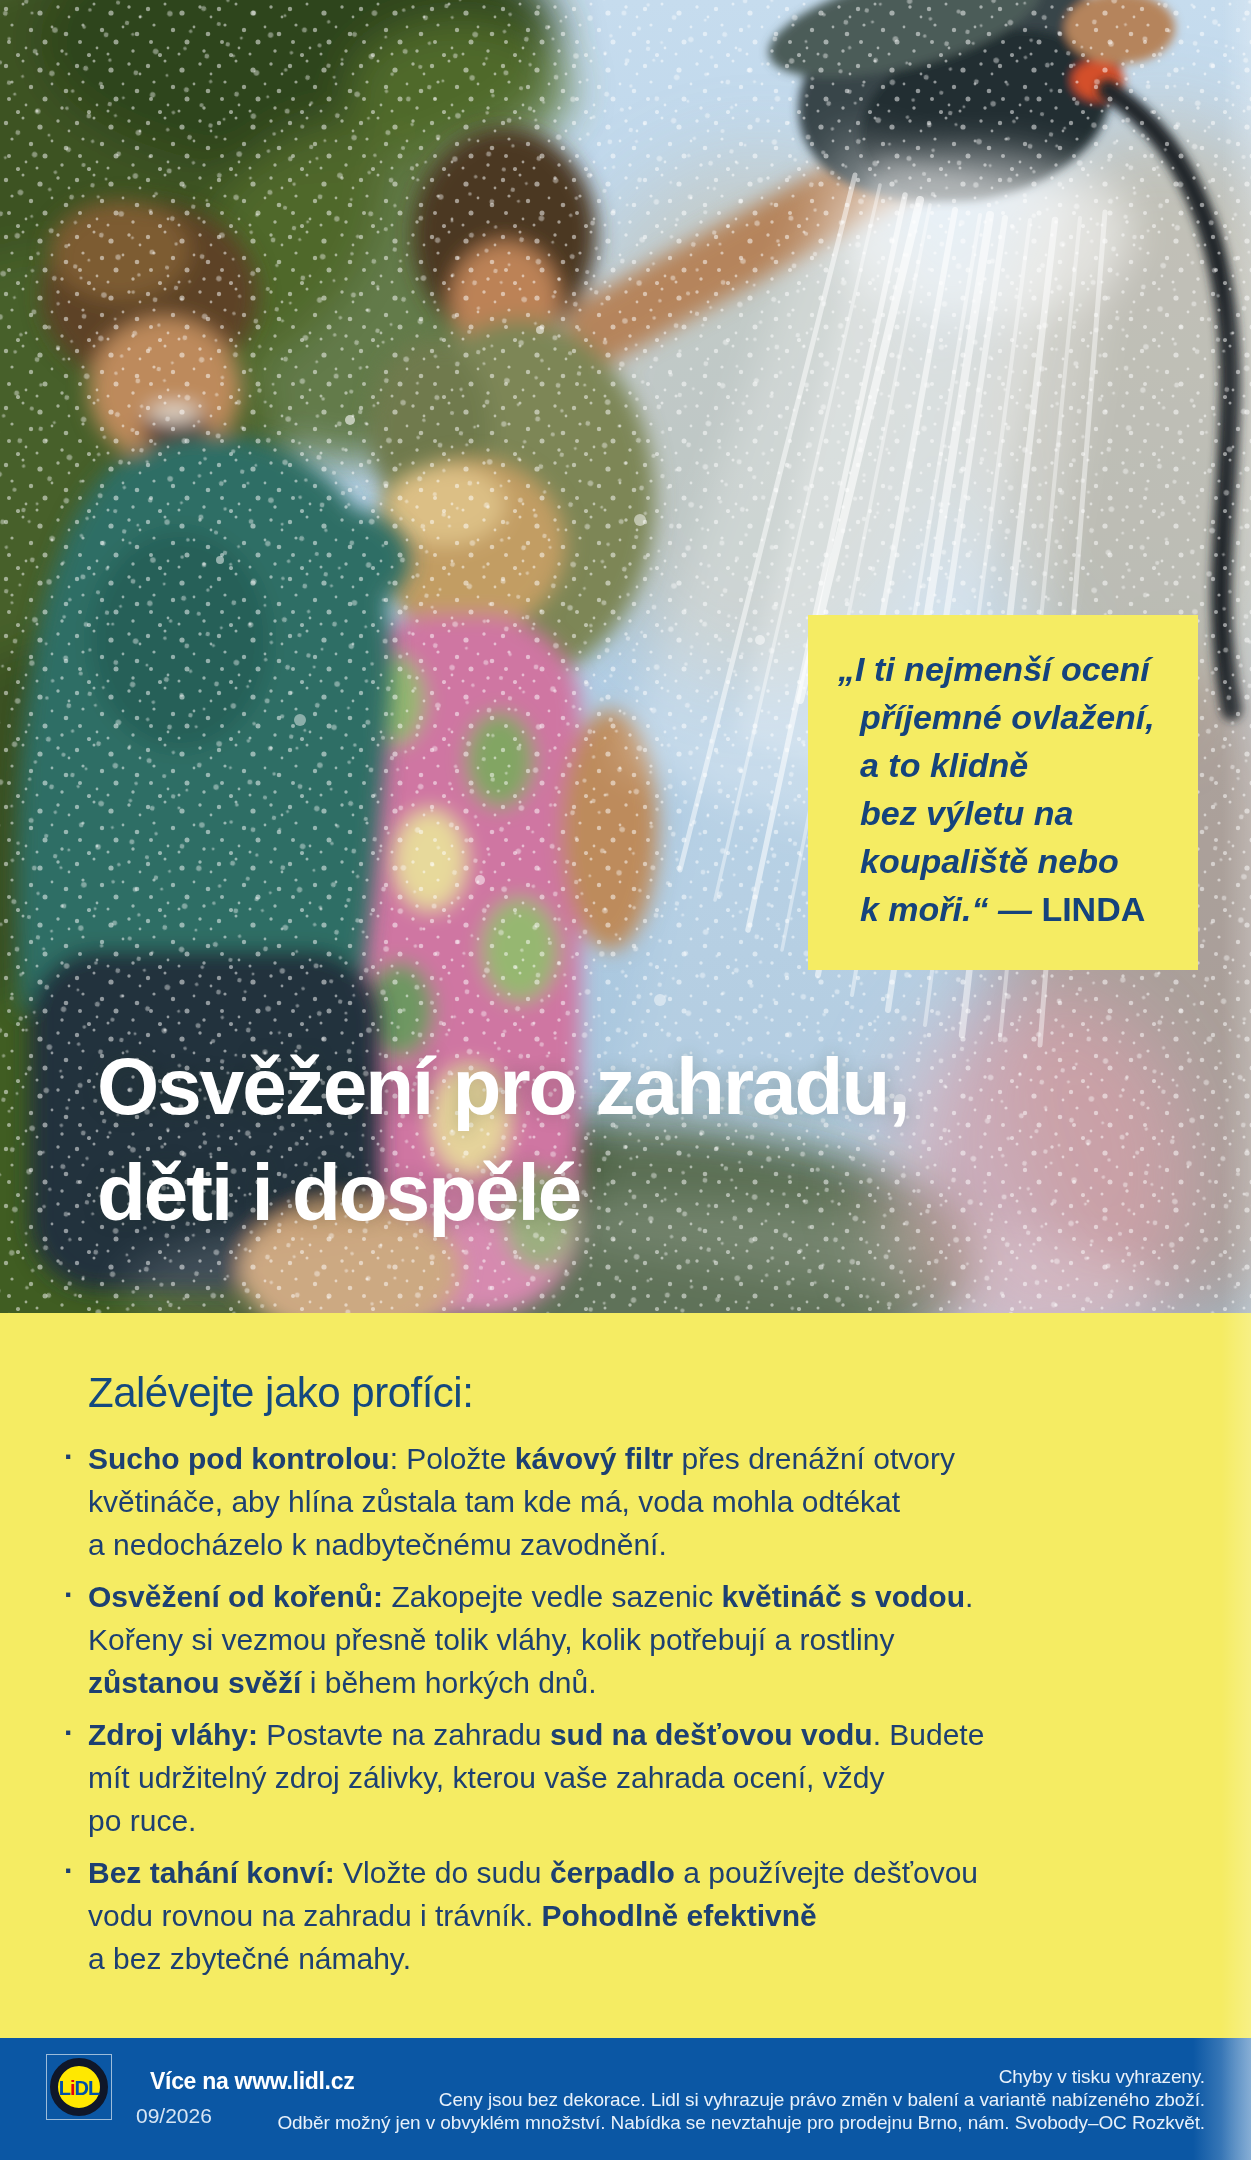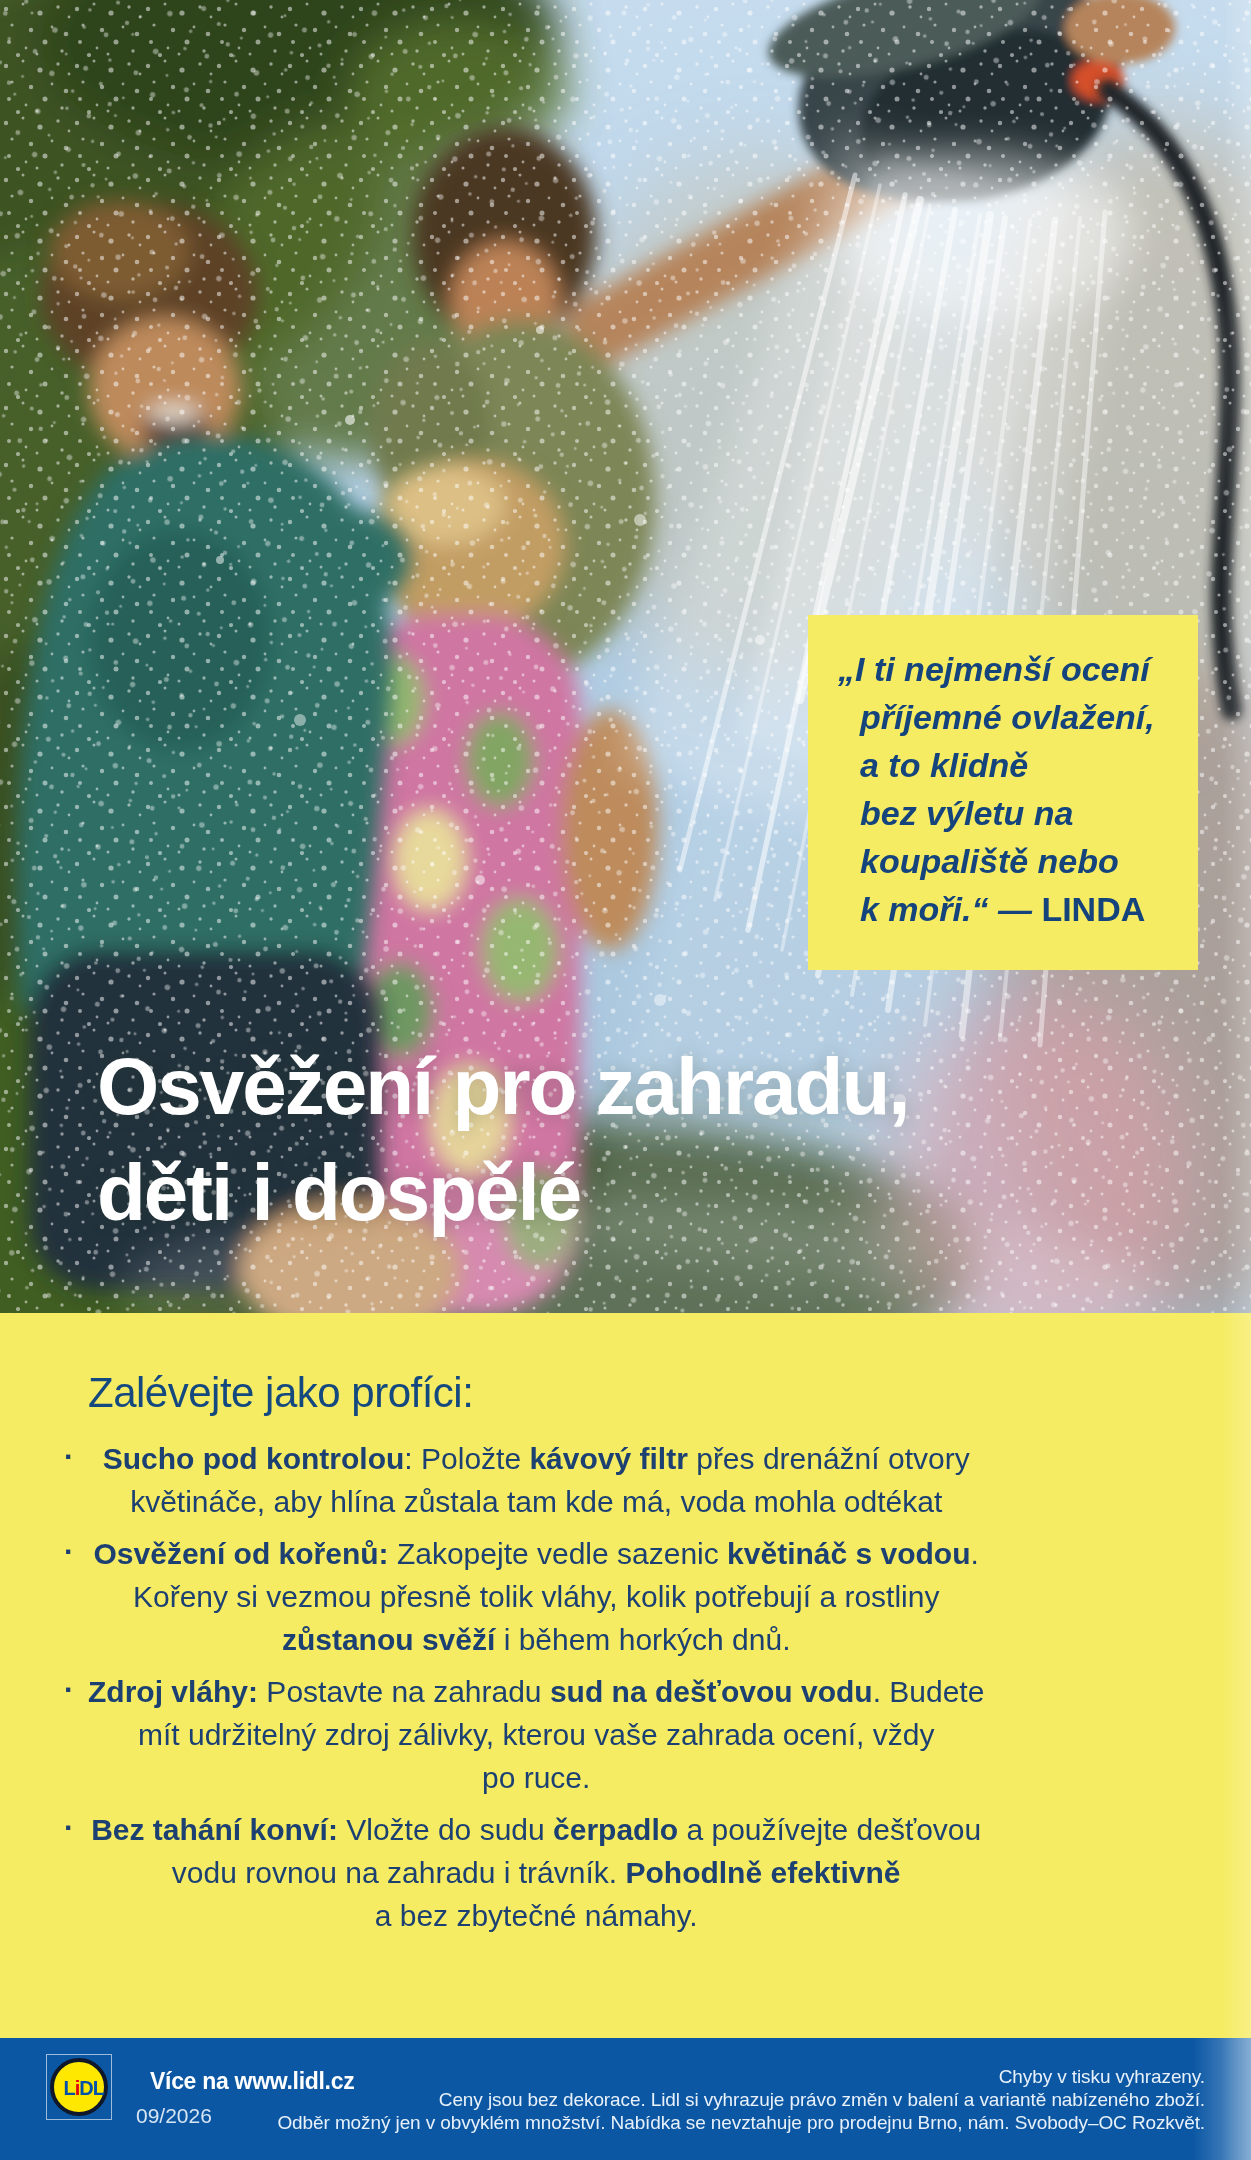--- a/index.html
+++ b/index.html
@@ -22,31 +22,31 @@
                 font-size:80px;line-height:106px;letter-spacing:-2px;
                 text-shadow:0 0 18px rgba(40,60,40,.25);}
 
   
   .tips{position:absolute;left:0;top:1313px;width:1251px;height:725px;background:#f5ec63;}
   .tips-heading{position:absolute;left:88px;top:56px;font-size:42px;font-weight:400;
                 color:#14497f;letter-spacing:-0.5px;}
   .tips-list{position:absolute;left:88px;top:124px;font-size:30px;line-height:43px;color:#1d4072;}
   .tip{position:relative;margin-bottom:9px;}
   .tip-marker{position:absolute;left:-24px;top:-2px;font-weight:700;}
-  .tip-line{white-space:nowrap;text-align:center;}
+  .tip-line{white-space:nowrap;}
   .seg-b{font-weight:700;}
 
   
   .footer{position:absolute;left:0;top:2038px;width:1251px;height:122px;background:#0b57a4;}
   .footer-edge{position:absolute;right:0;top:0;width:58px;height:100%;
                background:linear-gradient(90deg,rgba(190,215,238,0),rgba(190,215,238,.5));}
   .logo-box{position:absolute;left:46px;top:16px;width:66px;height:66px;box-sizing:border-box;
             border:1px solid rgba(255,255,255,.6);display:flex;align-items:center;justify-content:center;}
   .logo-circle{width:58px;height:58px;box-sizing:border-box;border-radius:50%;background:#ffe800;
-               border:4px solid #0f172a;display:flex;align-items:center;justify-content:flex-end;}
+               border:8px solid #0f172a;display:flex;align-items:center;justify-content:center;}
   .logo-word{font-weight:700;font-size:20px;letter-spacing:-1px;transform:translateY(1px);}
   .footer-more{position:absolute;left:150px;top:30px;font-size:23px;font-weight:700;color:#ffffff;letter-spacing:-0.3px;}
   .footer-issue{position:absolute;left:136px;top:66px;font-size:21px;color:#d7e5f3;}
   .footer-legal{position:absolute;right:46px;top:27px;text-align:right;font-size:19px;line-height:23px;
                 color:#e8f1fa;letter-spacing:-0.1px;}
   .legal-line{white-space:nowrap;}
 
   
   .edge-light{position:absolute;right:0;top:0;width:30px;height:2160px;z-index:40;pointer-events:none;
               background:linear-gradient(90deg,rgba(255,255,255,0),rgba(255,255,255,.22));}
@@ -237,20 +237,21 @@
     </div>
   </div>
 
   <div class="tips">
     <div class="tips-heading">Zalévejte jako profíci:</div>
     <div class="tips-list">
         <div class="tip">
           <span class="tip-marker">·</span>
           <div class="tip-line"><span class="seg-b">Sucho pod kontrolou</span><span>: Položte </span><span class="seg-b">kávový filtr</span><span> přes drenážní otvory</span></div>
           <div class="tip-line"><span>květináče, aby hlína zůstala tam kde má, voda mohla odtékat</span></div>
+          <div class="tip-line"><span>a nedocházelo k nadbytečnému zavodnění.</span></div>
         </div>
         <div class="tip">
           <span class="tip-marker">·</span>
           <div class="tip-line"><span class="seg-b">Osvěžení od kořenů:</span><span> Zakopejte vedle sazenic </span><span class="seg-b">květináč s vodou</span><span>.</span></div>
           <div class="tip-line"><span>Kořeny si vezmou přesně tolik vláhy, kolik potřebují a rostliny</span></div>
           <div class="tip-line"><span class="seg-b">zůstanou svěží</span><span> i během horkých dnů.</span></div>
         </div>
         <div class="tip">
           <span class="tip-marker">·</span>
           <div class="tip-line"><span class="seg-b">Zdroj vláhy:</span><span> Postavte na zahradu </span><span class="seg-b">sud na dešťovou vodu</span><span>. Budete</span></div>

